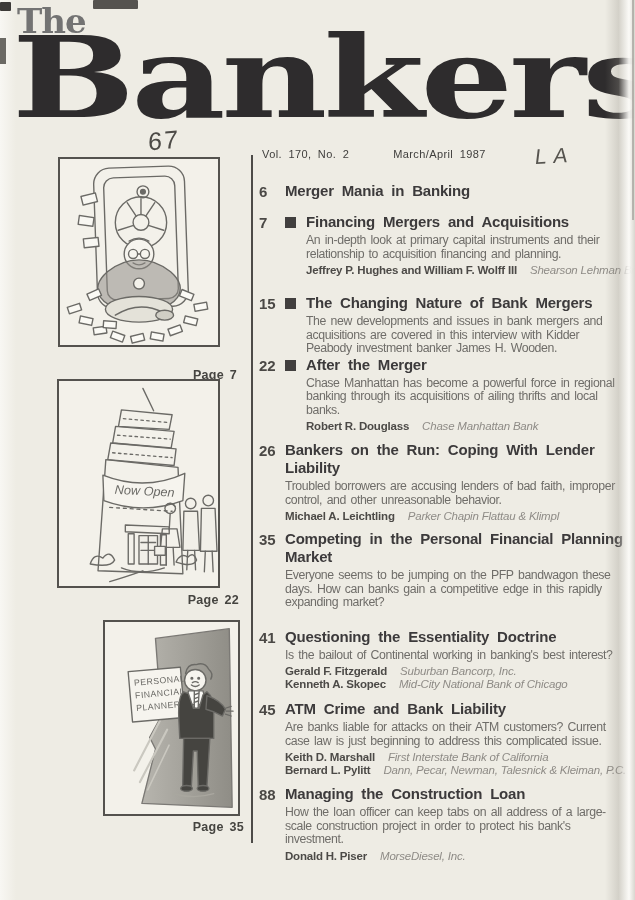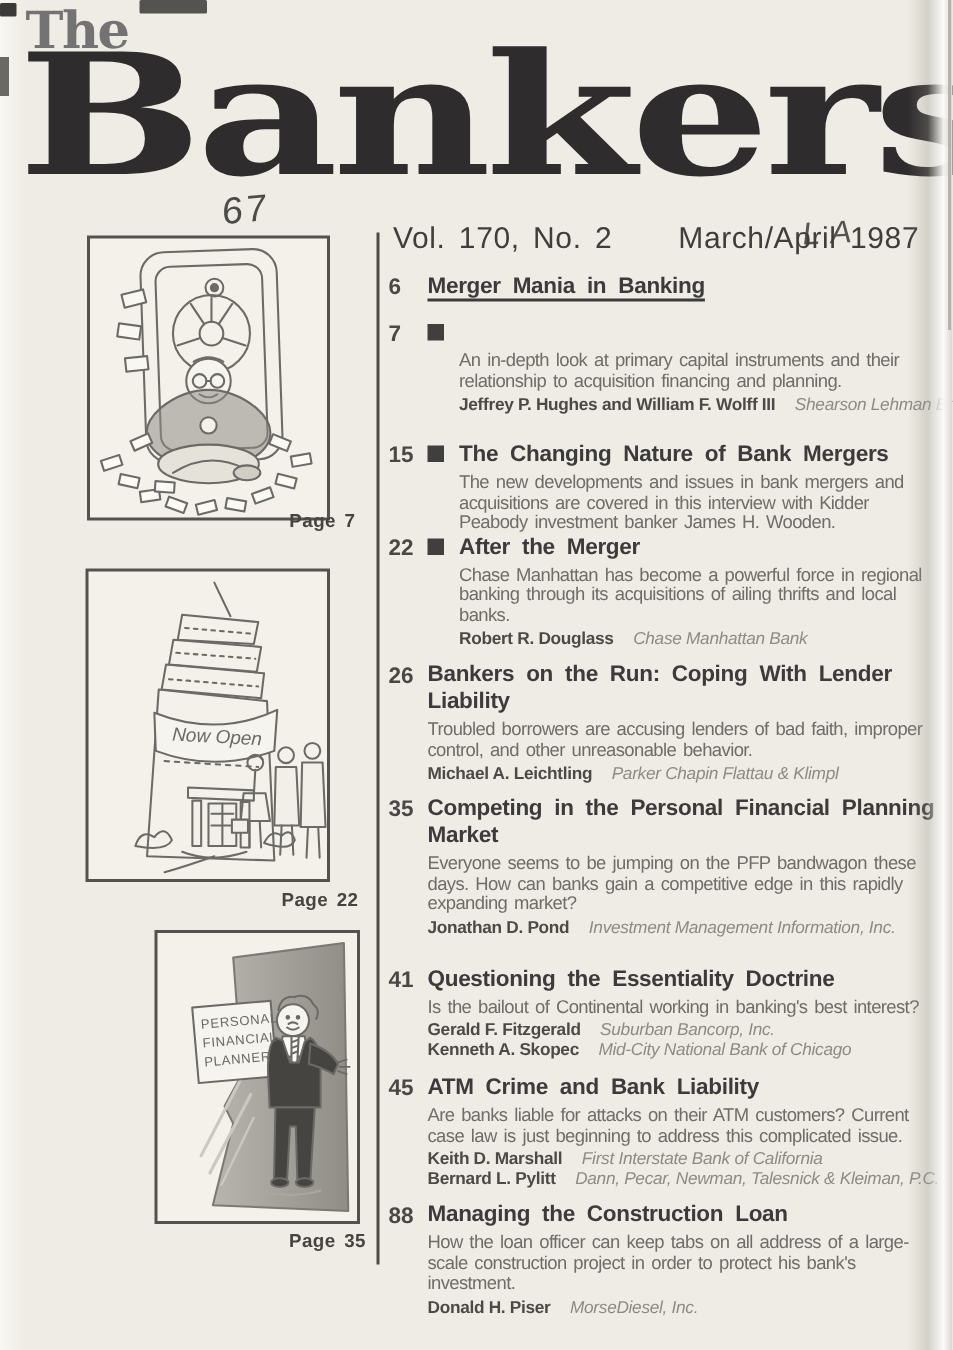--- a/index.html
+++ b/index.html
@@ -24,46 +24,46 @@
     color:#737373;letter-spacing:-1px;}
   .masthead-main{position:absolute;left:12px;top:22px;
     font-family:"DejaVu Serif",serif;font-weight:bold;font-size:112px;line-height:1;
     color:#2e2c2d;letter-spacing:-3px;transform:scaleX(1.30);transform-origin:left top;white-space:nowrap;}
   .handwritten-67{position:absolute;left:148px;top:126px;font-size:25px;color:#4d4b47;
     transform:rotate(-5deg) skewX(-6deg);letter-spacing:2px;}
   .handwritten-la{position:absolute;left:535px;top:144px;font-size:21px;color:#56544f;
     transform:rotate(-3deg) skewX(-10deg);letter-spacing:7px;}
   
   .vol-row{position:absolute;left:262px;top:148px;width:360px;display:flex;gap:44px;
-    font-size:20px;color:#3f3e3c;letter-spacing:.4px;word-spacing:3px;}
+    font-size:11px;color:#3f3e3c;letter-spacing:.4px;word-spacing:3px;}
   
   .figure{position:absolute;background:#f3f1ea;border:2px solid #54524e;box-sizing:border-box;}
   .fig1{left:58px;top:157px;width:162px;height:190px;}
   .fig2{left:57px;top:379px;width:163px;height:209px;}
   .fig3{left:103px;top:620px;width:137px;height:196px;}
   .figure svg{display:block;width:100%;height:100%;}
   .fig-caption{position:absolute;font-weight:bold;font-size:12.5px;color:#454440;
     text-align:right;letter-spacing:.3px;word-spacing:2px;}
-  .cap1{left:58px;top:340px;width:179px;}
+  .cap1{left:58px;top:368px;width:179px;}
   .cap2{left:57px;top:593px;width:182px;}
   .cap3{left:103px;top:820px;width:141px;}
   .vrule{position:absolute;left:251px;top:155px;width:2px;height:688px;background:#4d4b48;}
   
   .toc{position:absolute;left:259px;top:174px;width:366px;}
   .toc-entry{display:flex;}
   .entry-0{margin-top:8px}.entry-1{margin-top:13px}.entry-2{margin-top:17px}
   .entry-3{margin-top:0px}.entry-4{margin-top:8px}.entry-5{margin-top:7px}
   .entry-6{margin-top:18px}.entry-7{margin-top:9px}.entry-8{margin-top:8px}
   .toc-num{flex:none;width:26px;font-weight:bold;font-size:15px;color:#4a4845;padding-top:1px;}
   .entry-body{flex:1;min-width:0;}
   .square-bullet{display:inline-block;width:11px;height:11px;background:#413f3e;
     margin-right:10px;transform:translateY(1px);}
   .toc-title{display:inline;font-weight:bold;font-size:15px;line-height:18px;color:#3c3a3b;
     letter-spacing:-.2px;word-spacing:4px;white-space:pre-line;}
-  .toc-title.underlined{text-decoration:underline;text-decoration-thickness:1.5px;text-underline-offset:4px;}
+  .toc-title.underlined{text-decoration-thickness:1.5px;text-underline-offset:4px;}
   .toc-description{font-size:12.3px;line-height:13.5px;color:#6f6d69;margin-top:3px;
     letter-spacing:-.4px;word-spacing:1.5px;}
   .toc-authors{margin-top:3px;}
   .has-bullet .toc-description,.has-bullet .toc-authors{margin-left:21px;}
   .author-row{font-size:11.5px;line-height:13px;white-space:nowrap;}
   .author-name{font-weight:bold;color:#4c4a47;margin-right:13px;letter-spacing:-.2px;}
   .author-affiliation{font-style:italic;color:#8e8b86;letter-spacing:-.2px;}
   
   .ink{stroke:#6b6a66;fill:none;stroke-width:1.4;stroke-linecap:round;stroke-linejoin:round;}
   .sign-text{font-family:"Liberation Sans",sans-serif;fill:#6b6a66;}
@@ -230,21 +230,21 @@
     <div class="entry-body">
       <span class="toc-title underlined">Merger Mania in Banking</span>
       
       
     </div>
   </div>
 
   <div class="toc-entry entry-1 has-bullet">
     <span class="toc-num">7</span>
     <div class="entry-body">
-      <span class="square-bullet"></span>
+      <span class="square-bullet"></span><span class="toc-title">Financing Mergers and Acquisitions</span>
       <div class="toc-description">An in-depth look at primary capital instruments and their relationship to acquisition financing and planning.</div>
       <div class="toc-authors">
 
       <div class="author-row">
           <span class="author-name">Jeffrey P. Hughes and William F. Wolff III</span><span class="author-affiliation">Shearson Lehman Brothers</span>
         </div>
         </div>
     </div>
   </div>
 
@@ -285,26 +285,20 @@
         </div>
     </div>
   </div>
 
   <div class="toc-entry entry-5">
     <span class="toc-num">35</span>
     <div class="entry-body">
       <span class="toc-title">Competing in the Personal Financial Planning
 Market</span>
       <div class="toc-description">Everyone seems to be jumping on the PFP bandwagon these days. How can banks gain a competitive edge in this rapidly expanding market?</div>
-      <div class="toc-authors">
-
-      <div class="author-row">
-          <span class="author-name">Jonathan D. Pond</span><span class="author-affiliation">Investment Management Information, Inc.</span>
-        </div>
-        </div>
     </div>
   </div>
 
   <div class="toc-entry entry-6">
     <span class="toc-num">41</span>
     <div class="entry-body">
       <span class="toc-title">Questioning the Essentiality Doctrine</span>
       <div class="toc-description">Is the bailout of Continental working in banking's best interest?</div>
       <div class="toc-authors">
 

